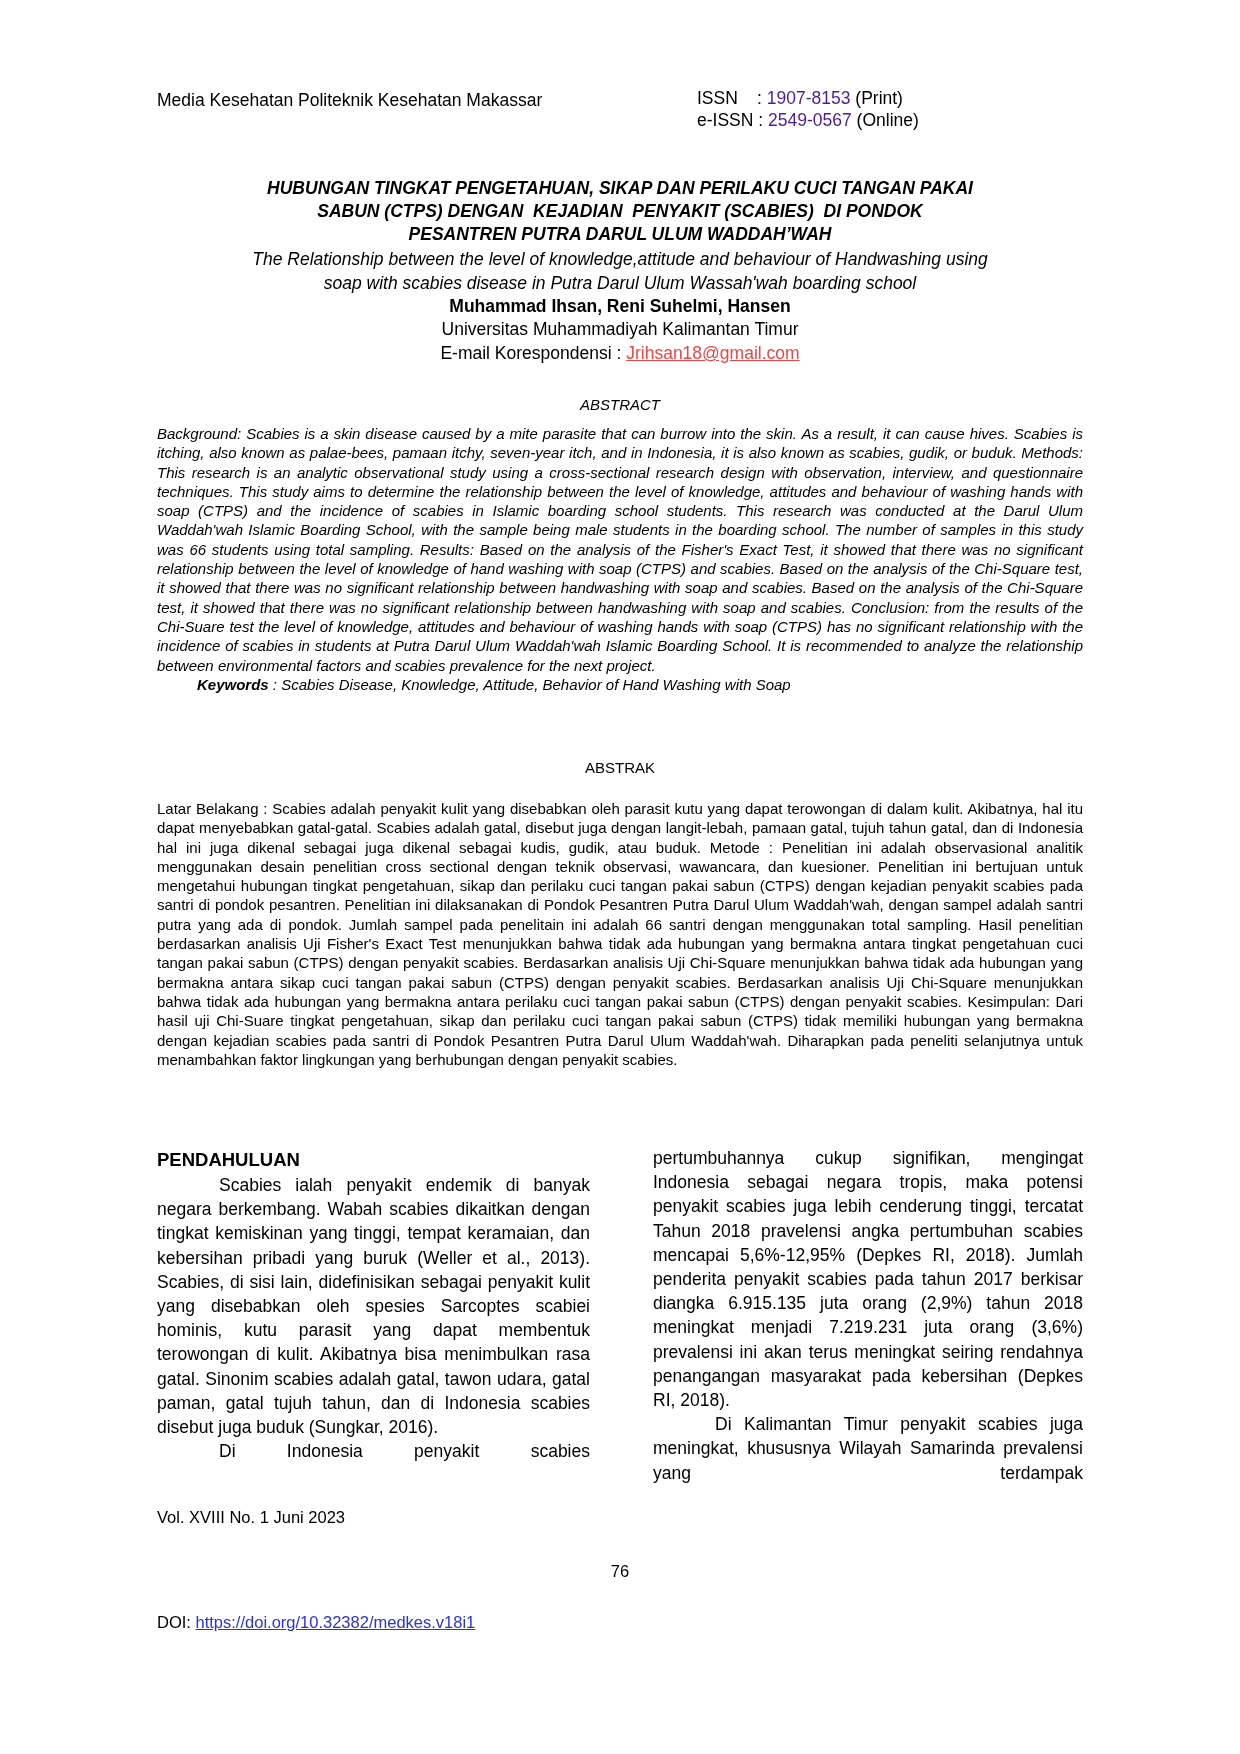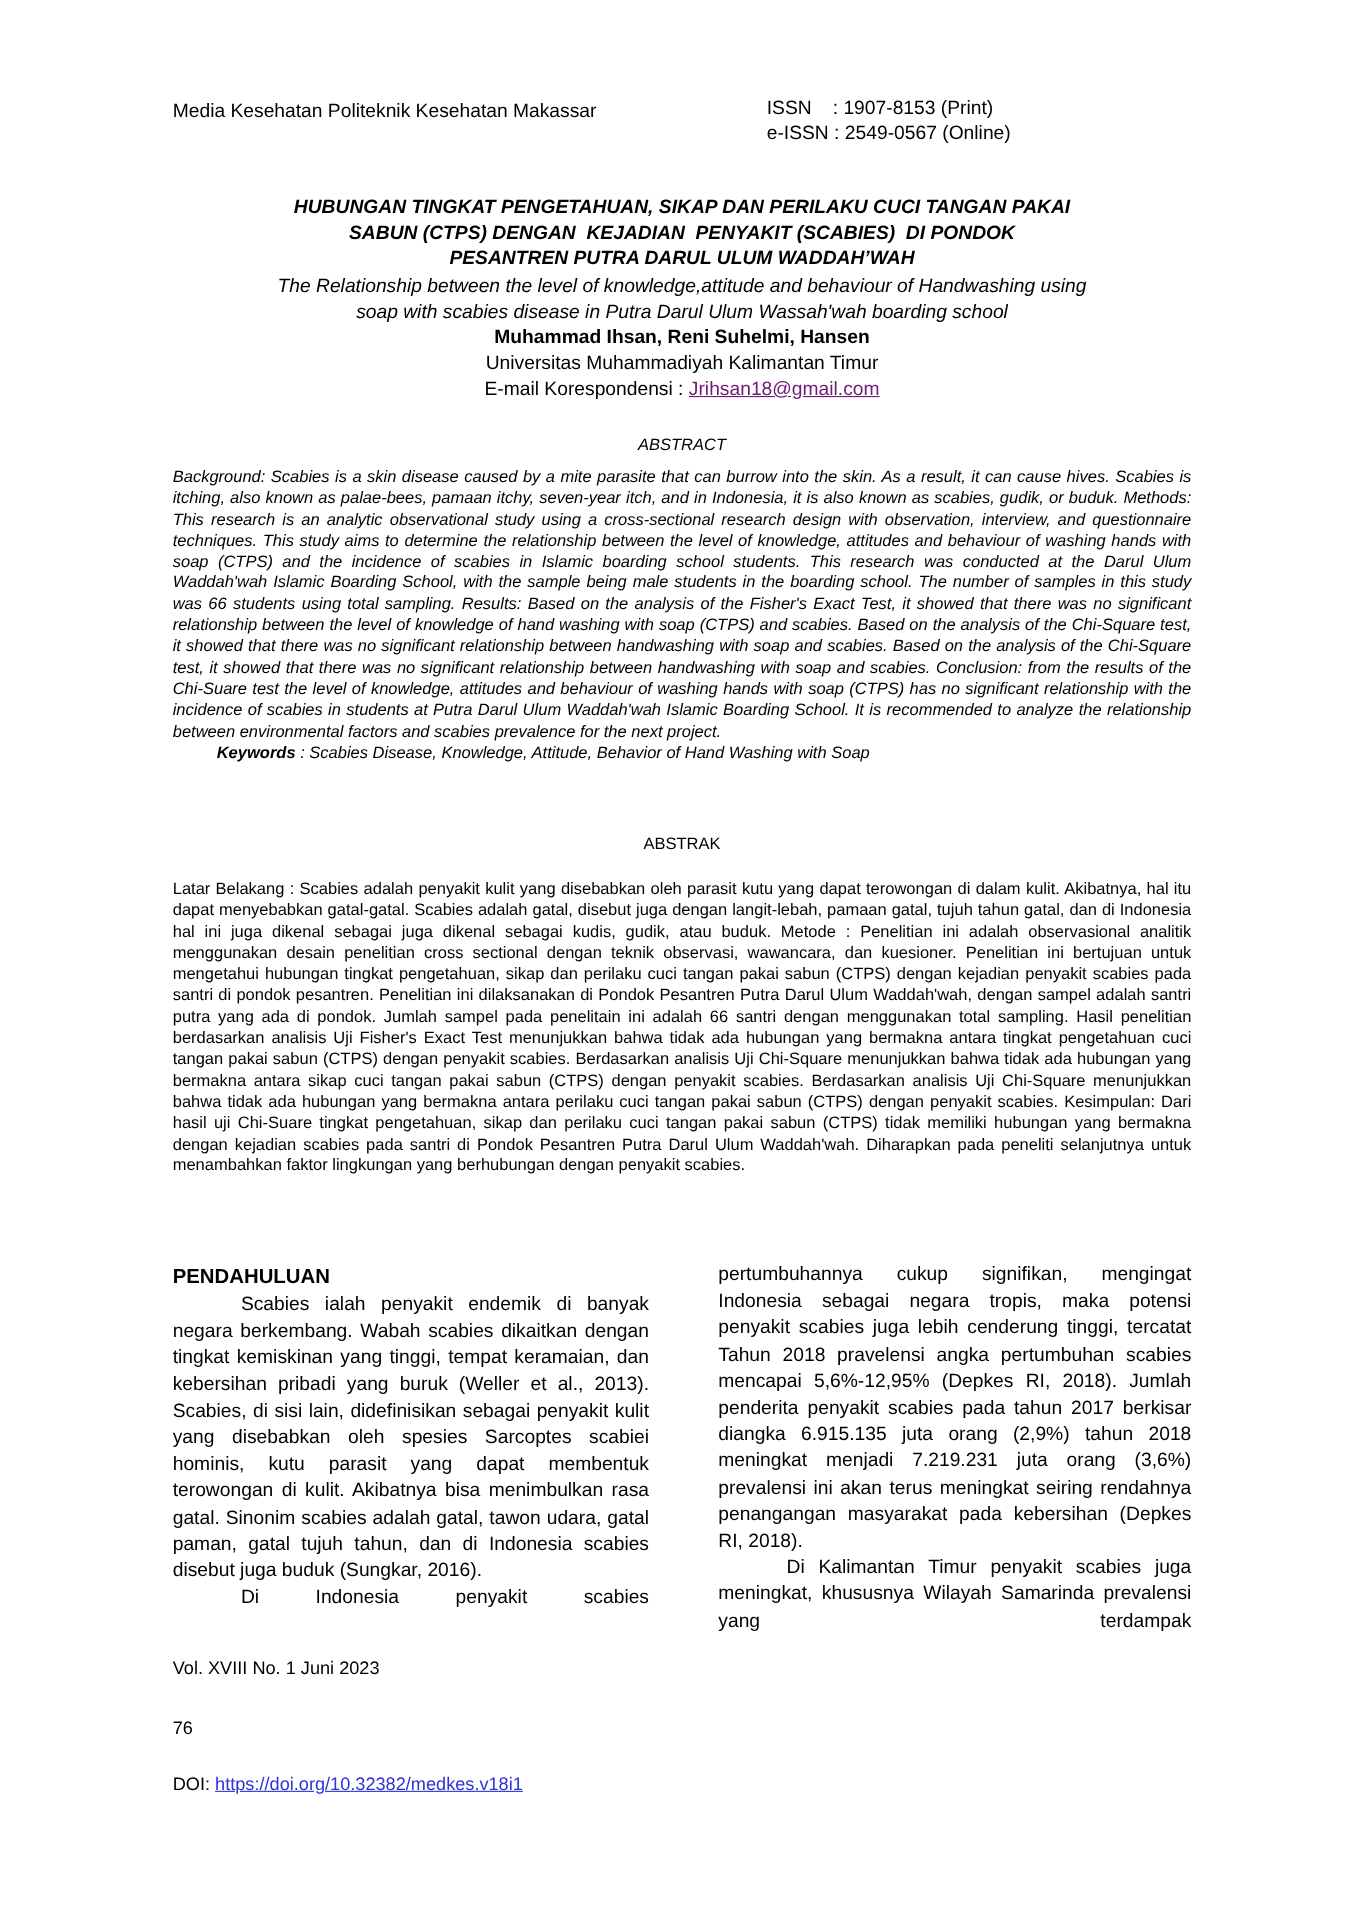--- a/index.html
+++ b/index.html
@@ -11,50 +11,50 @@
   }
   .it { }
   .bd { font-weight:700;margin-left:40px; }
 
   
   .hdr { position:absolute; left:157px; top:88px; width:926px; font-size:17.5px; line-height:21.5px; }
   .hdr-journal { position:absolute; left:0; top:2px; white-space:nowrap;text-align:right; }
   .hdr-issn { position:absolute; left:540px; top:0; }
   .issn-row { display:flex; white-space:pre; }
   .issn-label { display:inline-block; width:60px; }
-  .issn-value { color:#000000; }
+  .issn-value { color:#4c1d95; }
 
   
   .titleblk { position:absolute; left:157px; top:177px; width:926px; text-align:center; }
   .title-id { font-weight:700; font-style:italic; font-size:17.5px; line-height:23px; white-space:pre-wrap; }
   .title-en { font-style:italic; font-size:17.5px; line-height:24px; white-space:pre-wrap; margin-top:1px; }
   .authors  { font-weight:700; font-size:17.5px; line-height:23px; }
   .affil    { font-size:17.5px; line-height:23px; }
   .email-line { font-size:17.5px; line-height:24px; }
-  .email-link { color:#701a75; text-decoration:underline; cursor:pointer; }
+  .email-link { color:#ef4444; text-decoration:underline; cursor:pointer; }
 
   
   .abs-h { position:absolute; left:157px; width:926px; text-align:center; font-size:15px; font-weight:400; }
   .abs-h-en { top:396px; font-style:italic; }
   .abs-h-id { top:759px; }
   .abs-body { position:absolute; left:157px; width:926px; font-size:15px; line-height:19.3px; text-align:justify; }
   .abs-en { top:424px; font-style:italic; }
   .abs-id { top:799px; }
 
   
   .cols { position:absolute; left:157px; top:1146px; width:926px; display:flex; }
   .col-l { width:433px; margin-right:63px; }
   .col-r { width:430px; }
   .sec-h { font-size:18.5px; font-weight:700; line-height:27px; }
   .cols p { font-size:17.5px; line-height:24.2px; text-align:justify; }
   .indent { text-indent:62px; }
   .jlast { text-align-last:justify; }
 
   
-  .pageno { position:absolute; left:157px; top:1562px; width:926px; text-align:left; font-size:16.5px; }
+  .pageno { position:absolute; left:157px; top:1562px; width:926px; text-align:center; font-size:16.5px; }
   .vol { position:absolute; left:157px; top:1508px; font-size:16.5px; }
   .doi { position:absolute; left:157px; top:1613px; font-size:16.5px; }
   .doi-link { color:#2b32d6; text-decoration:underline; cursor:pointer; }
 </style>
 </head>
 <body>
 
 <div class="page">
 
   <div class="hdr">

